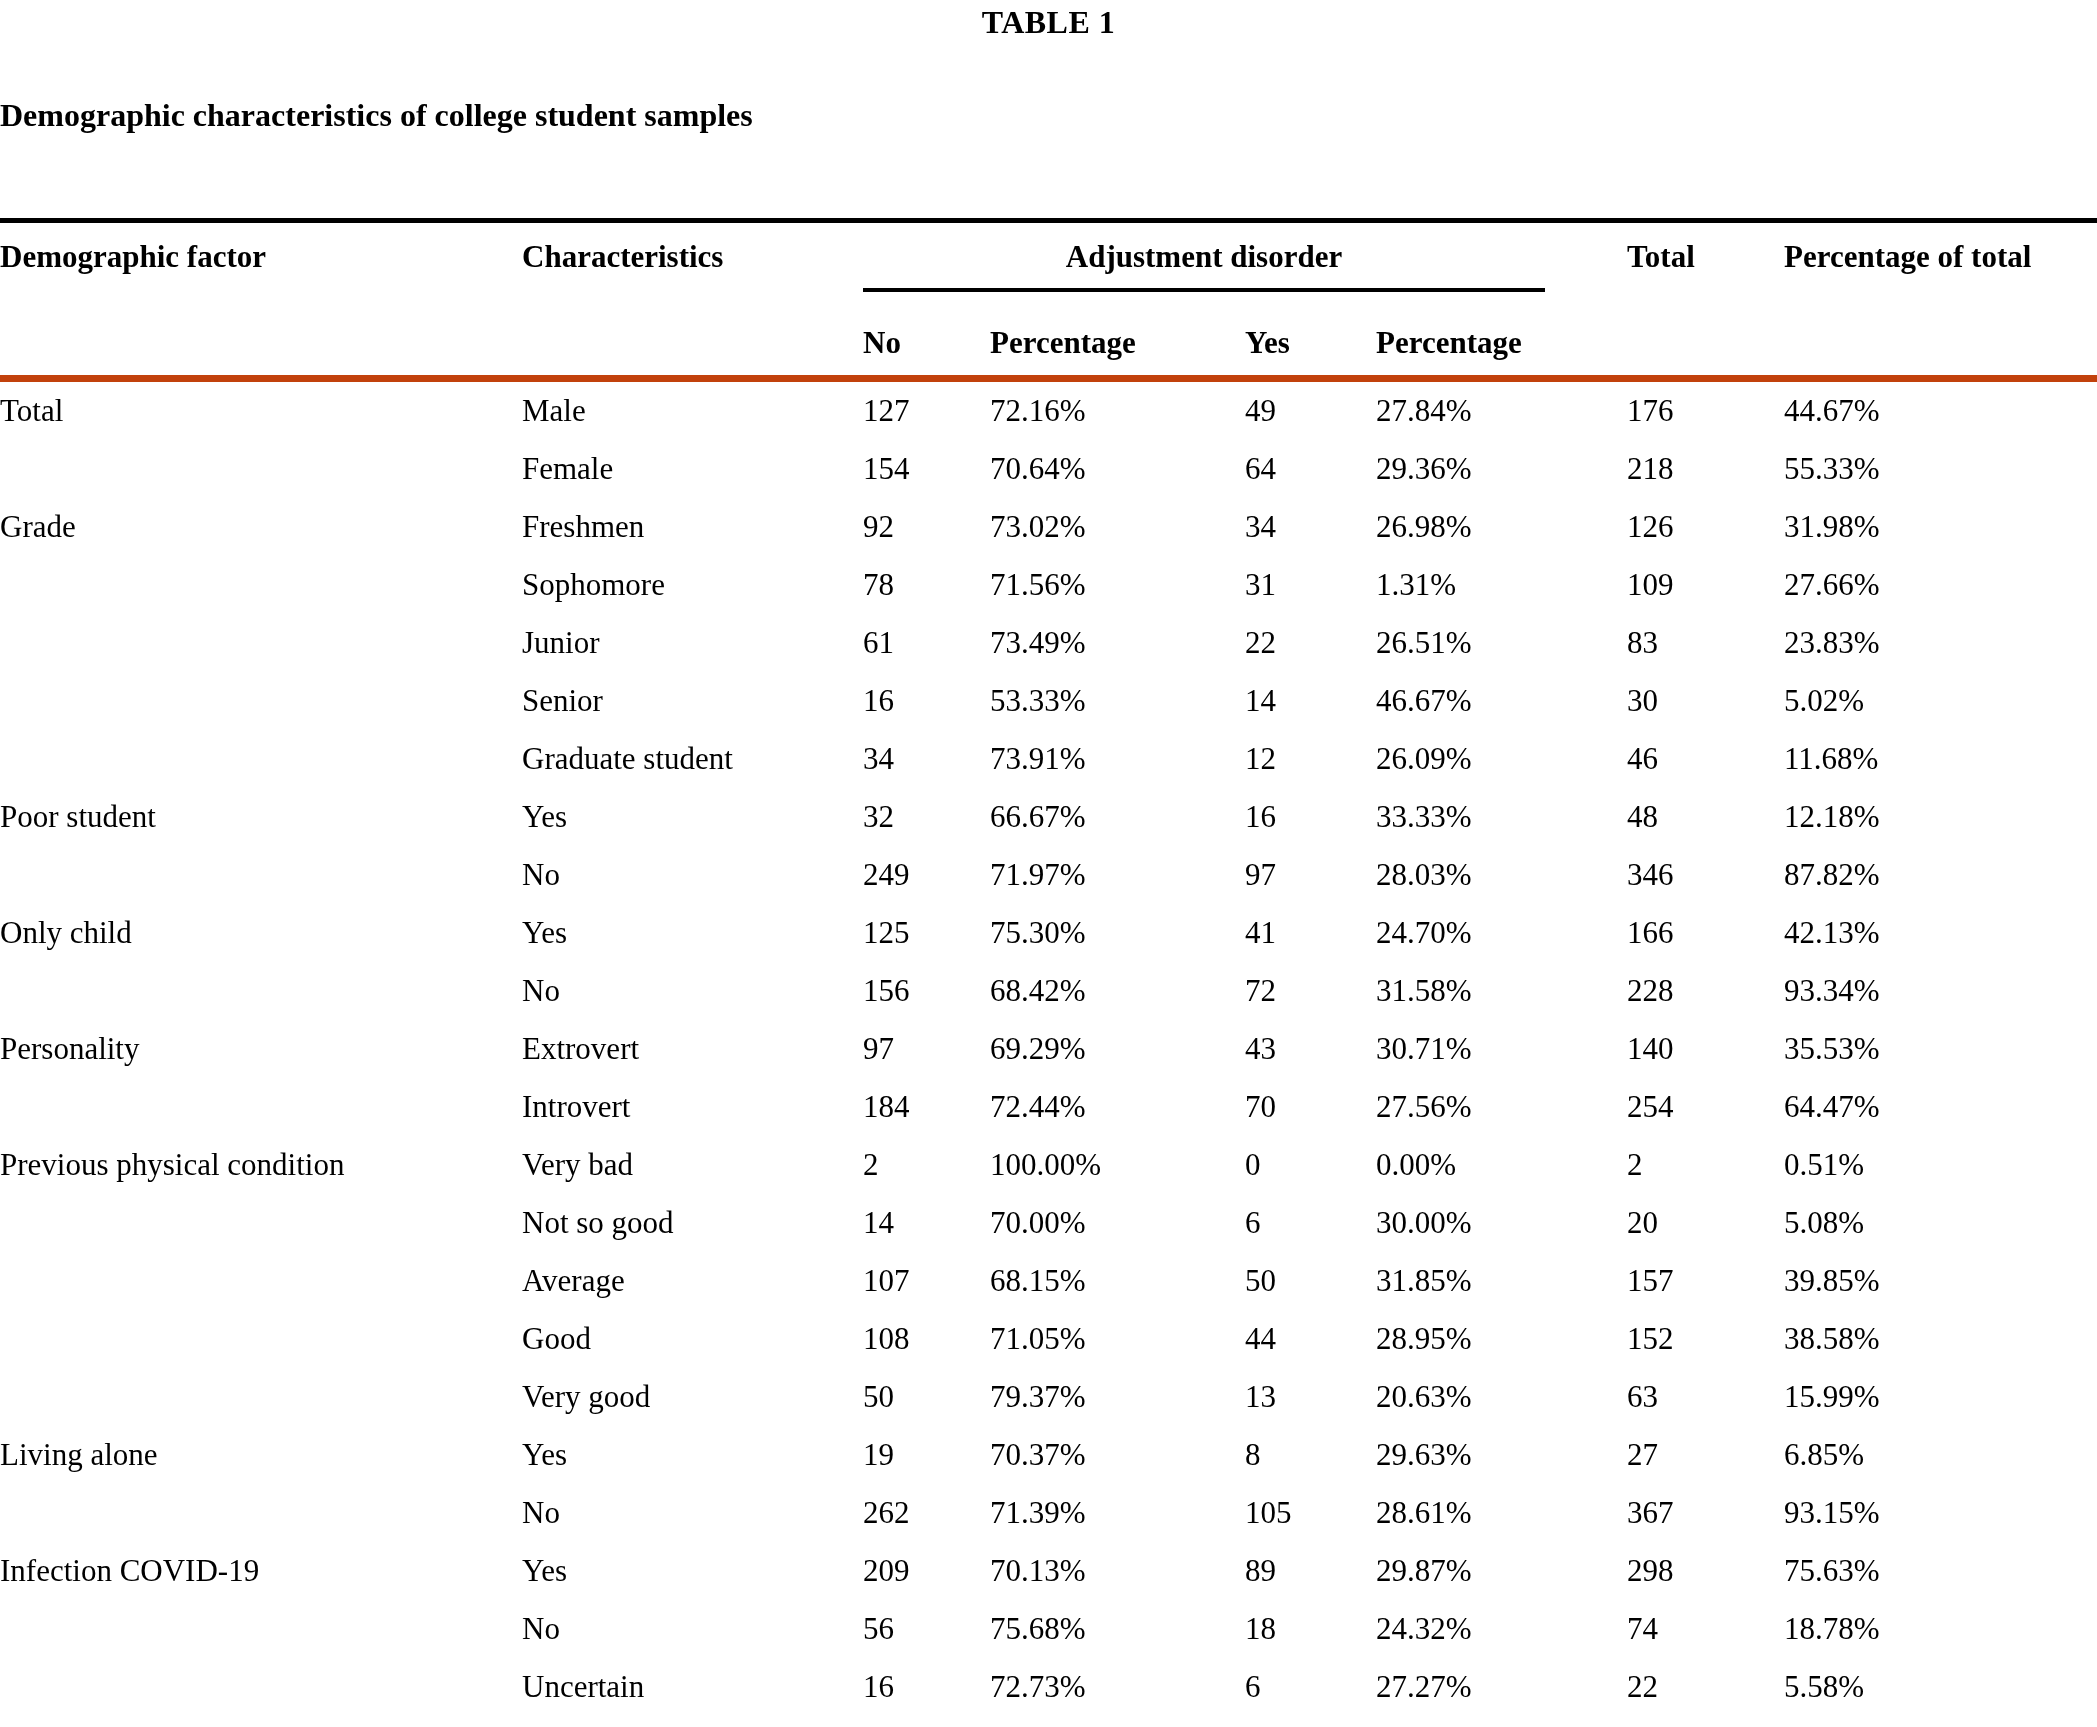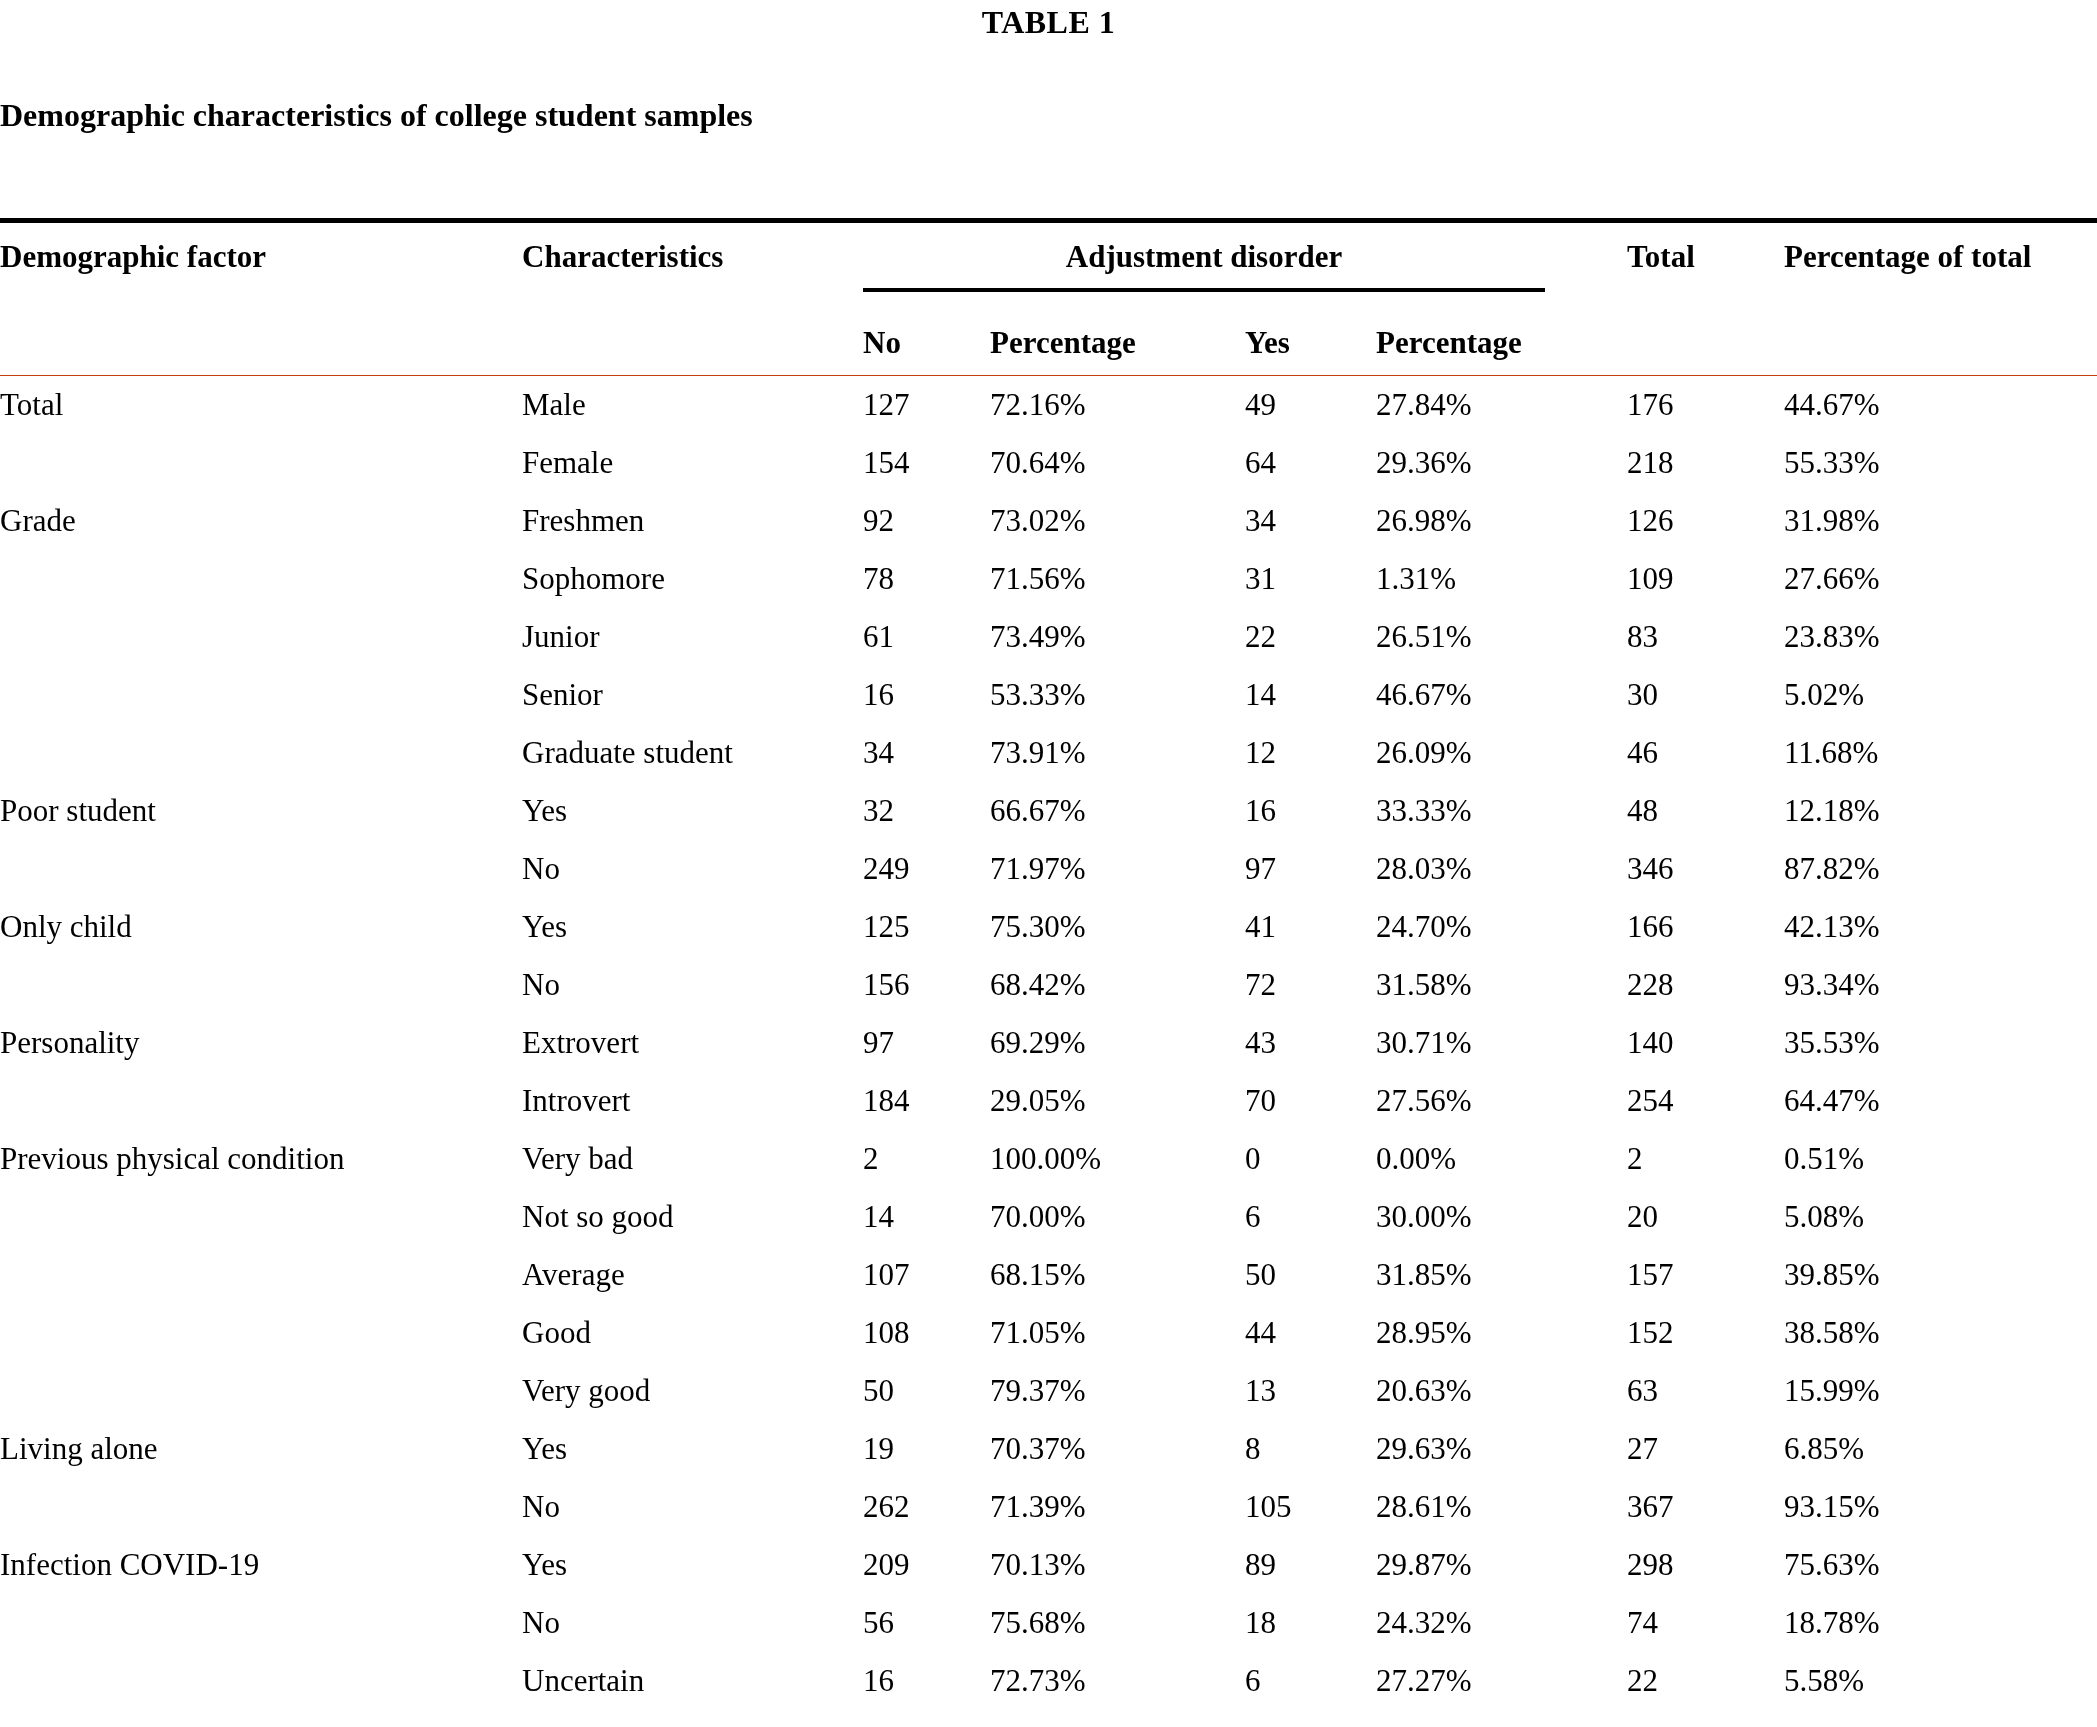--- a/index.html
+++ b/index.html
@@ -42,21 +42,21 @@
   }
   table.demo th, table.demo td {
     padding: 0;
     text-align: left;
     font-size: 31px;
     white-space: nowrap;
     overflow: visible;
   }
   table.demo th { font-weight: bold; }
   td.c1, th.c1 { padding-left: 32px; }
-  thead { border-bottom: 1px solid #c2410c; }
+  thead { border-bottom: 7px solid #c2410c; }
   tr.hrow1 th { height: 71px; vertical-align: top; padding-top: 16px; }
   tr.hrow2 th { height: 65px; vertical-align: middle; }
   th.ad-group { padding-top: 16px; vertical-align: top; }
   .ad-underline {
     display: block;
     width: 682px;
     text-align: center;
     padding-bottom: 13px;
     border-bottom: 4px solid #000000;
   }
@@ -218,21 +218,21 @@
           <td>69.29%</td>
           <td>43</td>
           <td>30.71%</td>
           <td>140</td>
           <td>35.53%</td>
         </tr>
         <tr>
           <td class="c1"></td>
           <td>Introvert</td>
           <td>184</td>
-          <td>29.05%</td>
+          <td>72.44%</td>
           <td>70</td>
           <td>27.56%</td>
           <td>254</td>
           <td>64.47%</td>
         </tr>
         <tr>
           <td class="c1">Previous physical condition</td>
           <td>Very bad</td>
           <td>2</td>
           <td>100.00%</td>

